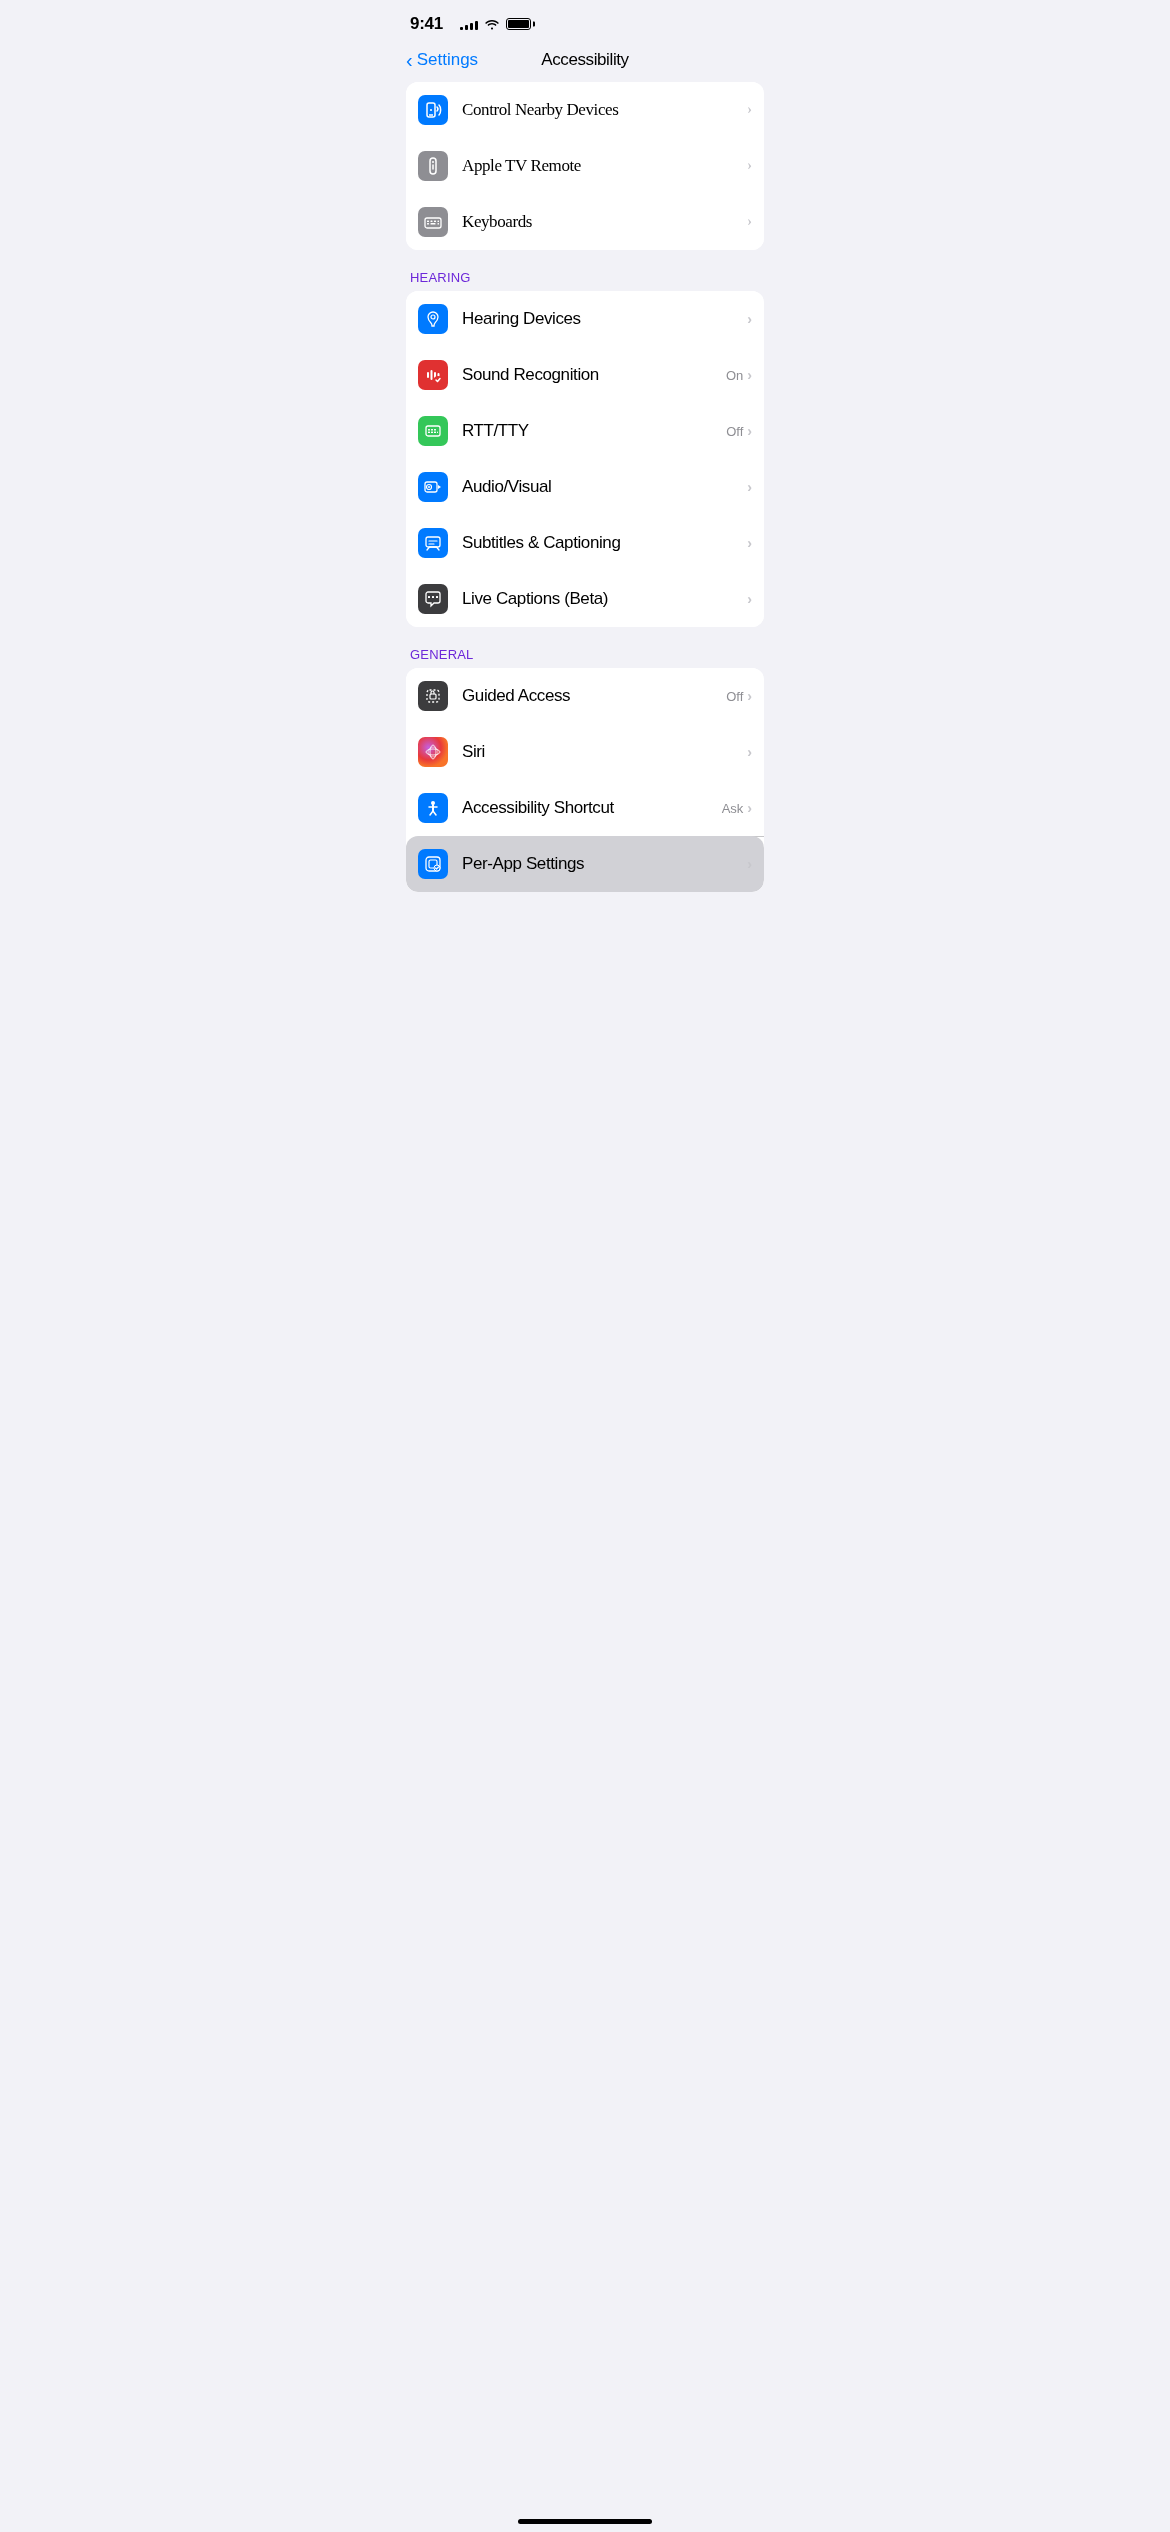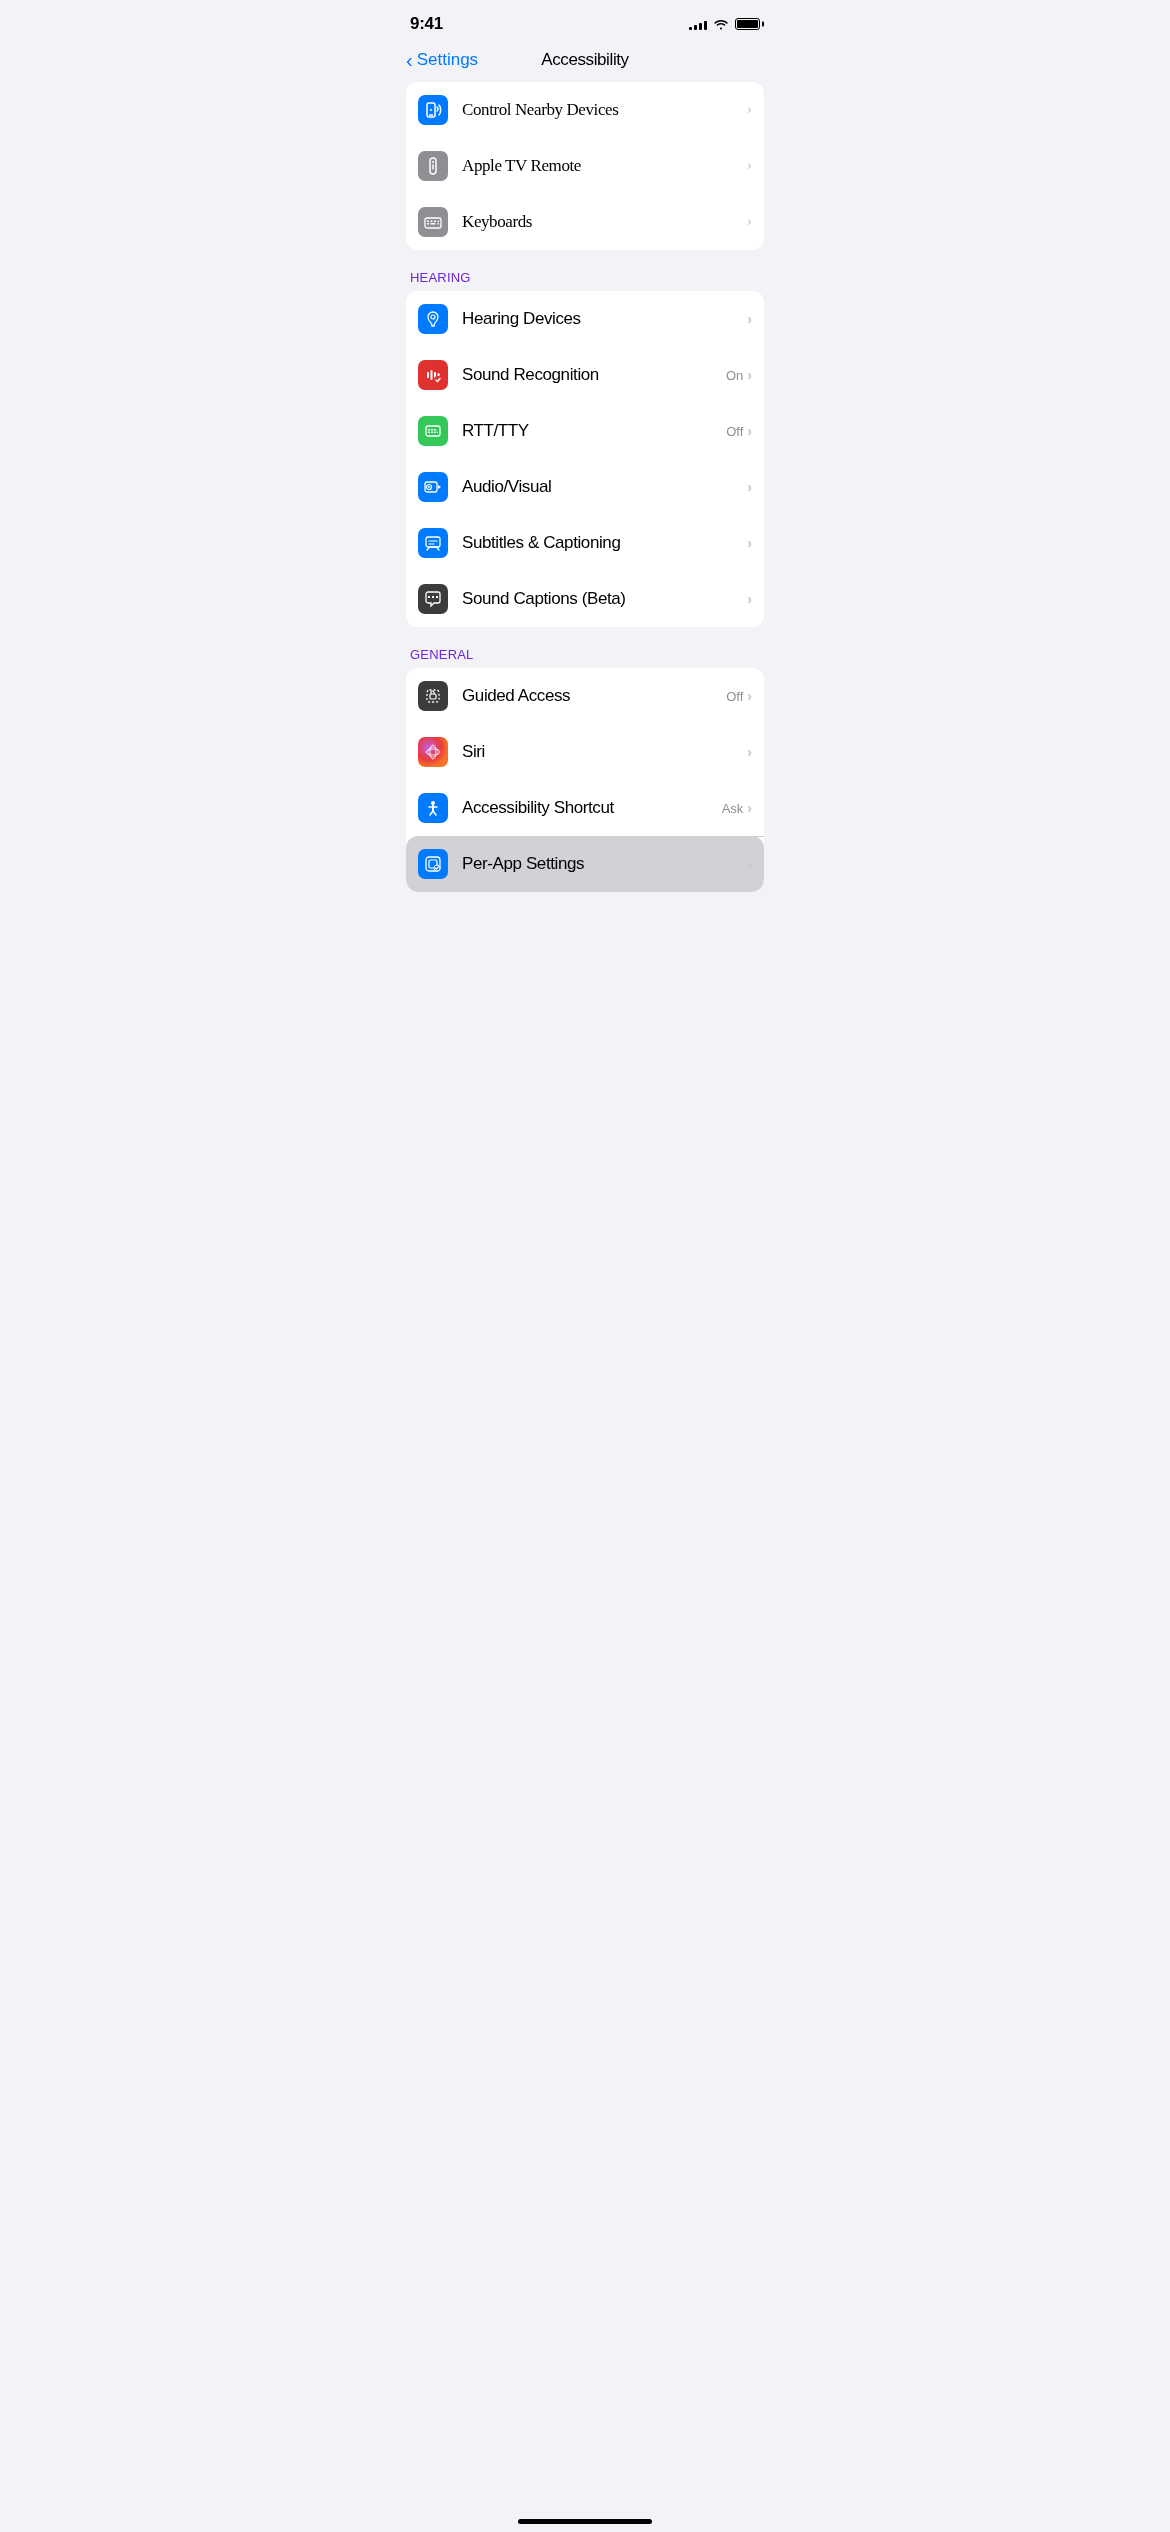--- a/index.html
+++ b/index.html
@@ -11,21 +11,21 @@
       width: 390px;
       margin: 0 auto;
       min-height: 844px;
       position: relative;
       overflow-x: hidden;
     }
 
     
     .status-bar {
       display: flex;
-      justify-content: space-between;
+      justify-content: flex-start;
       align-items: center;
       padding: 14px 20px 8px 20px;
       background-color: #f2f2f7;
       gap: 17px;
     }
 
     .status-time {
       font-size: 17px;
       font-weight: 600;
       color: #000;
@@ -440,21 +440,21 @@
       <div class="list-item">
         <div class="item-icon icon-dark-gray">
           <svg width="18" height="18" viewBox="0 0 18 18" fill="none" xmlns="http://www.w3.org/2000/svg">
             <path d="M2 4C2 3 3 2 4 2H14C15 2 16 3 16 4V11C16 12 15 13 14 13H10L7 16V13H4C3 13 2 12 2 11V4Z" stroke="white" stroke-width="1.3" fill="none"></path>
             <rect x="4" y="6" width="2" height="2" rx="0.5" fill="white"></rect>
             <rect x="8" y="6" width="2" height="2" rx="0.5" fill="white"></rect>
             <rect x="12" y="6" width="2" height="2" rx="0.5" fill="white"></rect>
           </svg>
         </div>
         <div class="item-content">
-          <span class="item-label">Sound Captions (Beta)</span>
+          <span class="item-label">Live Captions (Beta)</span>
           <div class="item-right">
             <span class="chevron-right">›</span>
           </div>
         </div>
       </div>
 
     </div>
   </div>
 
   <div class="section">

